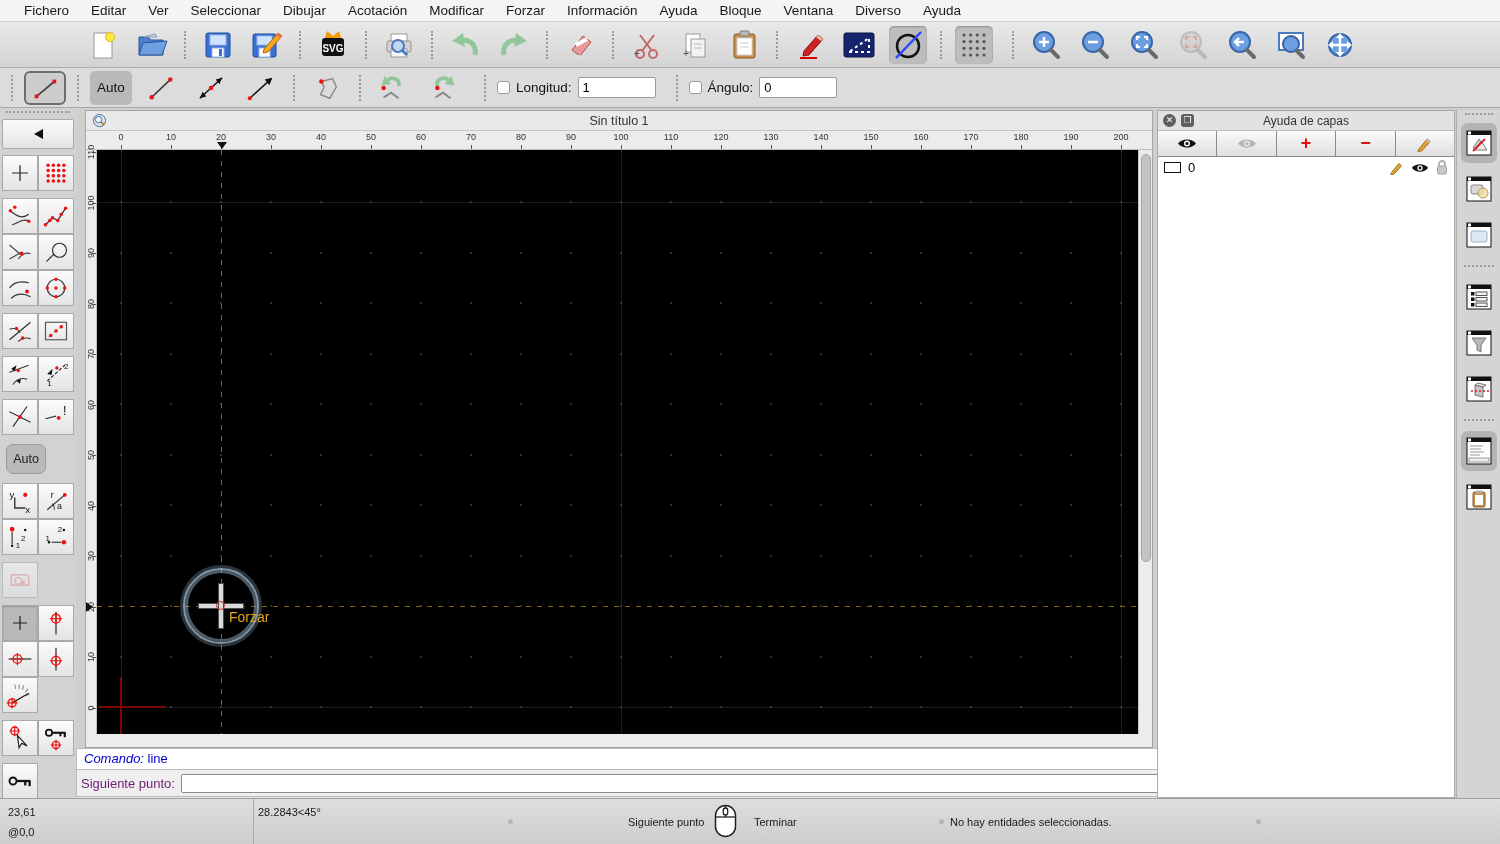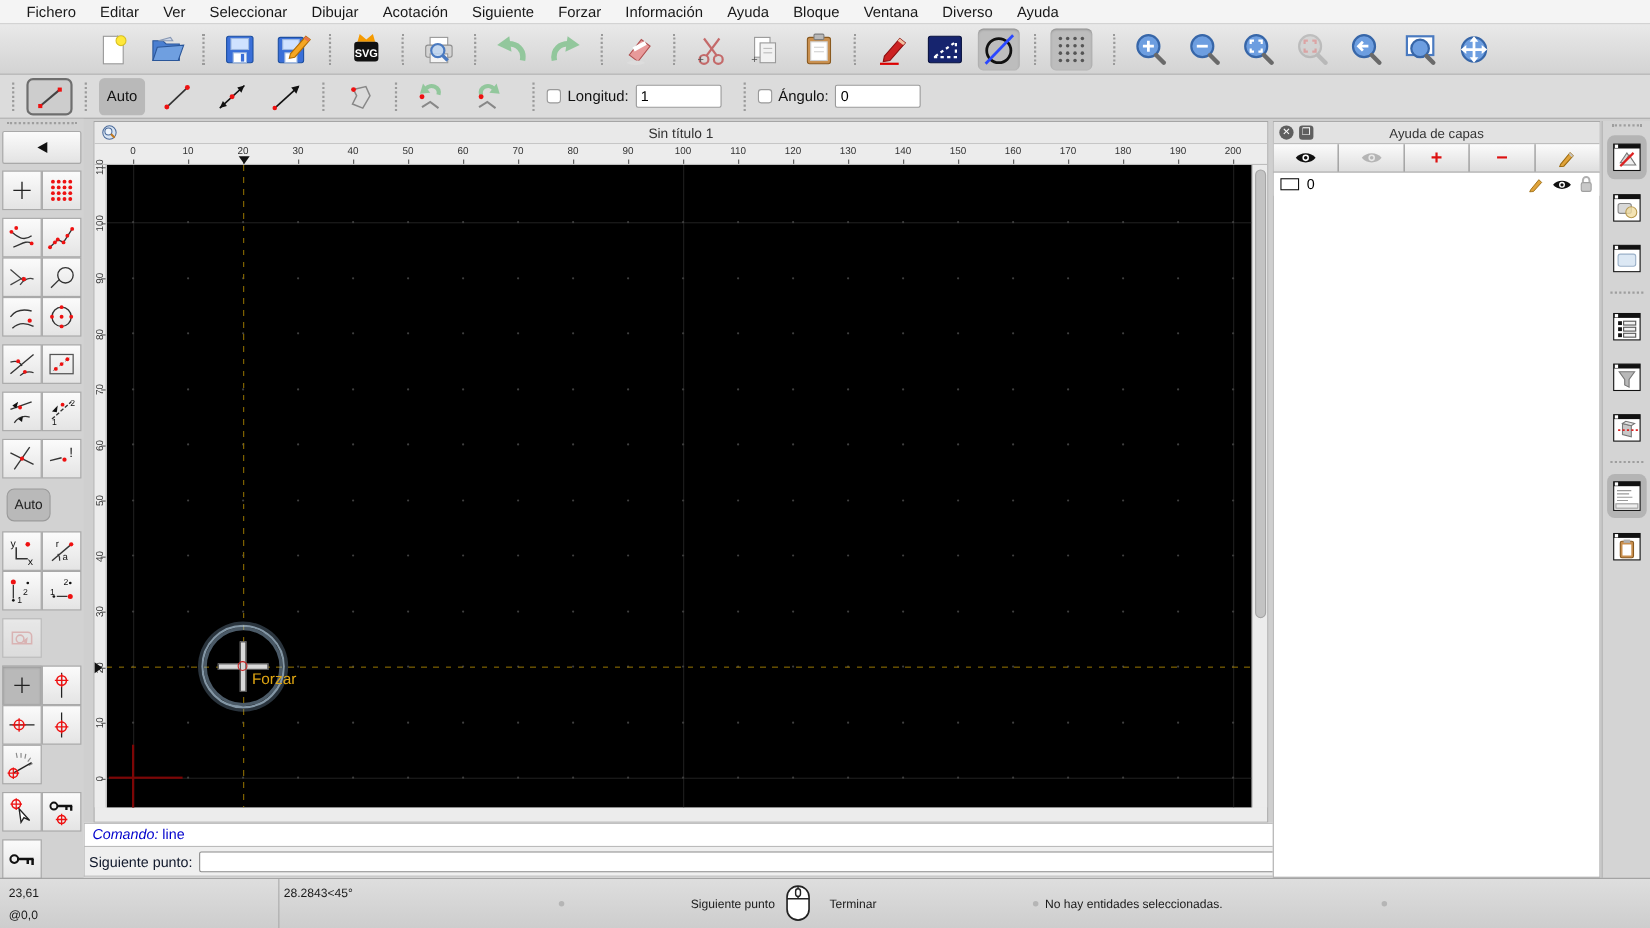--- a/index.html
+++ b/index.html
@@ -73,21 +73,21 @@
   .win-hscroll { height:15px; display:flex; background:#ececec; border-top:1px solid #c5c5c5; }
   .hs-track { flex:1; position:relative; }
   .hthumb { position:absolute; top:2px; left:3px; width:990px; height:10px; background:#c3c3c3; border:1px solid #a5a5a5; border-radius:6px; }
   .grid-status { width:63px; background:#fafafa; border-left:1px solid #c5c5c5; font-size:12.5px; color:#111; text-align:right; padding:0 4px; line-height:14px; }
 
   
   .command-dock { position:absolute; left:76px; top:748px; width:1276px; height:50px; background:#e6e6e6; }
   .cmd-history { height:22px; background:#fff; border:1px solid #bbb; padding-left:7px; font-size:13px; line-height:20px; color:#0000cc; }
   .cmd-history .cmd-label { font-style:italic; }
   .cmd-prompt { height:27px; display:flex; align-items:center; gap:6px; padding:0 4px; background:#efefef; border:1px solid #bbb; border-top:none; }
-  .cmd-prompt-label { font-size:13px; color:#0f172a; white-space:nowrap; }
+  .cmd-prompt-label { font-size:13px; color:#701a75; white-space:nowrap; }
   .cmd-input { flex:1; height:19px; border:1px solid #8a8a8a; border-radius:2px; background:#fff; font-size:12px; padding:0 4px; font-family:"Liberation Sans",sans-serif; }
   .cmd-dock-btn { width:19px; height:17px; background:#fdfdfd; border:1px solid #999; border-radius:2px; display:flex; align-items:center; justify-content:center; flex:none; }
 
   
   .layer-panel { position:absolute; left:1157px; top:110px; width:298px; height:688px; background:#fff; border:1px solid #aaa; }
   .lp-title { height:20px; background:#e2e2e2; border-bottom:1px solid #bdbdbd; position:relative; display:flex; align-items:center; justify-content:center; }
   .lp-title-text { font-size:12px; color:#333; }
   .lp-close, .lp-float { position:absolute; top:3px; width:13px; height:13px; background:#5f5f5f; color:#fff; font-size:9px; line-height:13px; text-align:center; }
   .lp-close { left:5px; border-radius:50%; }
   .lp-float { left:23px; border-radius:3px; }
@@ -123,21 +123,21 @@
 </head>
 <body>
 
 <div class="menubar">
   <span class="menu-item">Fichero</span>
   <span class="menu-item">Editar</span>
   <span class="menu-item">Ver</span>
   <span class="menu-item">Seleccionar</span>
   <span class="menu-item">Dibujar</span>
   <span class="menu-item">Acotación</span>
-  <span class="menu-item">Siguiente</span>
+  <span class="menu-item">Modificar</span>
   <span class="menu-item">Forzar</span>
   <span class="menu-item">Información</span>
   <span class="menu-item">Ayuda</span>
   <span class="menu-item">Bloque</span>
   <span class="menu-item">Ventana</span>
   <span class="menu-item">Diverso</span>
   <span class="menu-item">Ayuda</span>
 </div>
 
 <div class="toolbar-main">

